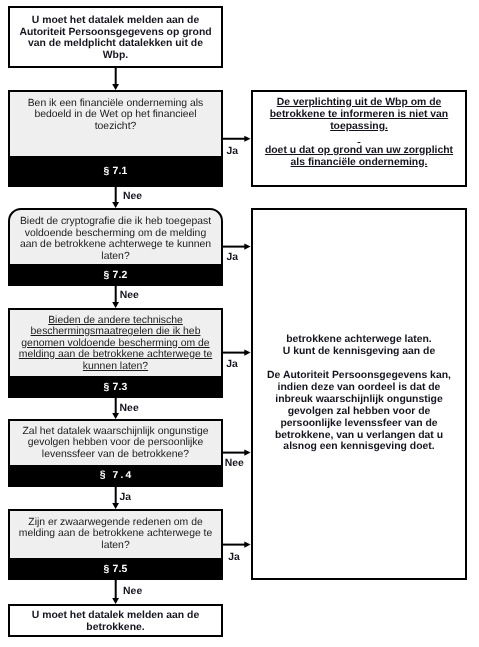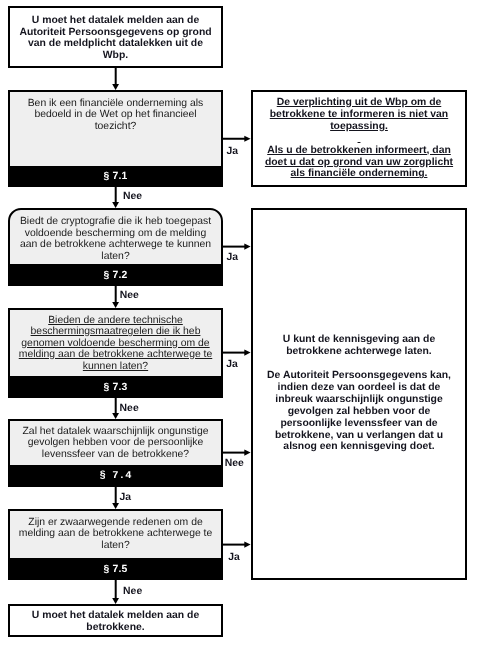--- a/index.html
+++ b/index.html
@@ -44,21 +44,21 @@
         <div>Wbp.</div>
       </div>
   </div>
 
   <div class="node question" style="left:8px;top:90px;width:215px;height:97px;">
     <div class="qtext" style="top:5.5px;">
         <div>Ben ik een financiële onderneming als</div>
         <div>bedoeld in de Wet op het financieel</div>
         <div>toezicht?</div>
       </div>
-    <div class="bar" style="height:21px;">§ 7.1</div>
+    <div class="bar" style="height:31px;">§ 7.1</div>
   </div>
 
   <div class="node question" style="left:8px;top:208px;width:215px;height:78px;border-radius:13px;">
     <div class="qtext" style="top:6.1px;">
         <div>Biedt de cryptografie die ik heb toegepast</div>
         <div>voldoende bescherming om de melding</div>
         <div>aan de betrokkene achterwege te kunnen</div>
         <div>laten?</div>
       </div>
     <div class="bar" style="height:22px;">§ 7.2</div>
@@ -99,30 +99,29 @@
         <div>betrokkene.</div>
       </div>
   </div>
 
   <div class="node plain" style="left:251px;top:90px;width:216px;height:97px;">
     <div class="bigtext" style="top:5px;text-decoration:underline;">
         <div>De verplichting uit de Wbp om de</div>
         <div>betrokkene te informeren is <u>niet</u> van</div>
         <div>toepassing.</div>
         <div>&nbsp;</div>
-        <div>Als u de betrokkenen informeert, dan</div>
         <div>doet u dat op grond van uw zorgplicht</div>
         <div>als financiële onderneming.</div>
       </div>
   </div>
 
   <div class="node plain" style="left:251px;top:208px;width:216px;height:372px;">
     <div class="bigtext" style="top:124.3px;">
+        <div>betrokkene achterwege laten.</div>
         <div>U kunt de kennisgeving aan de</div>
-        <div>betrokkene achterwege laten.</div>
         <div>&nbsp;</div>
         <div>De Autoriteit Persoonsgegevens kan,</div>
         <div>indien deze van oordeel is dat de</div>
         <div>inbreuk waarschijnlijk ongunstige</div>
         <div>gevolgen zal hebben voor de</div>
         <div>persoonlijke levenssfeer van de</div>
         <div>betrokkene, van u verlangen dat u</div>
         <div>alsnog een kennisgeving doet.</div>
       </div>
   </div>

